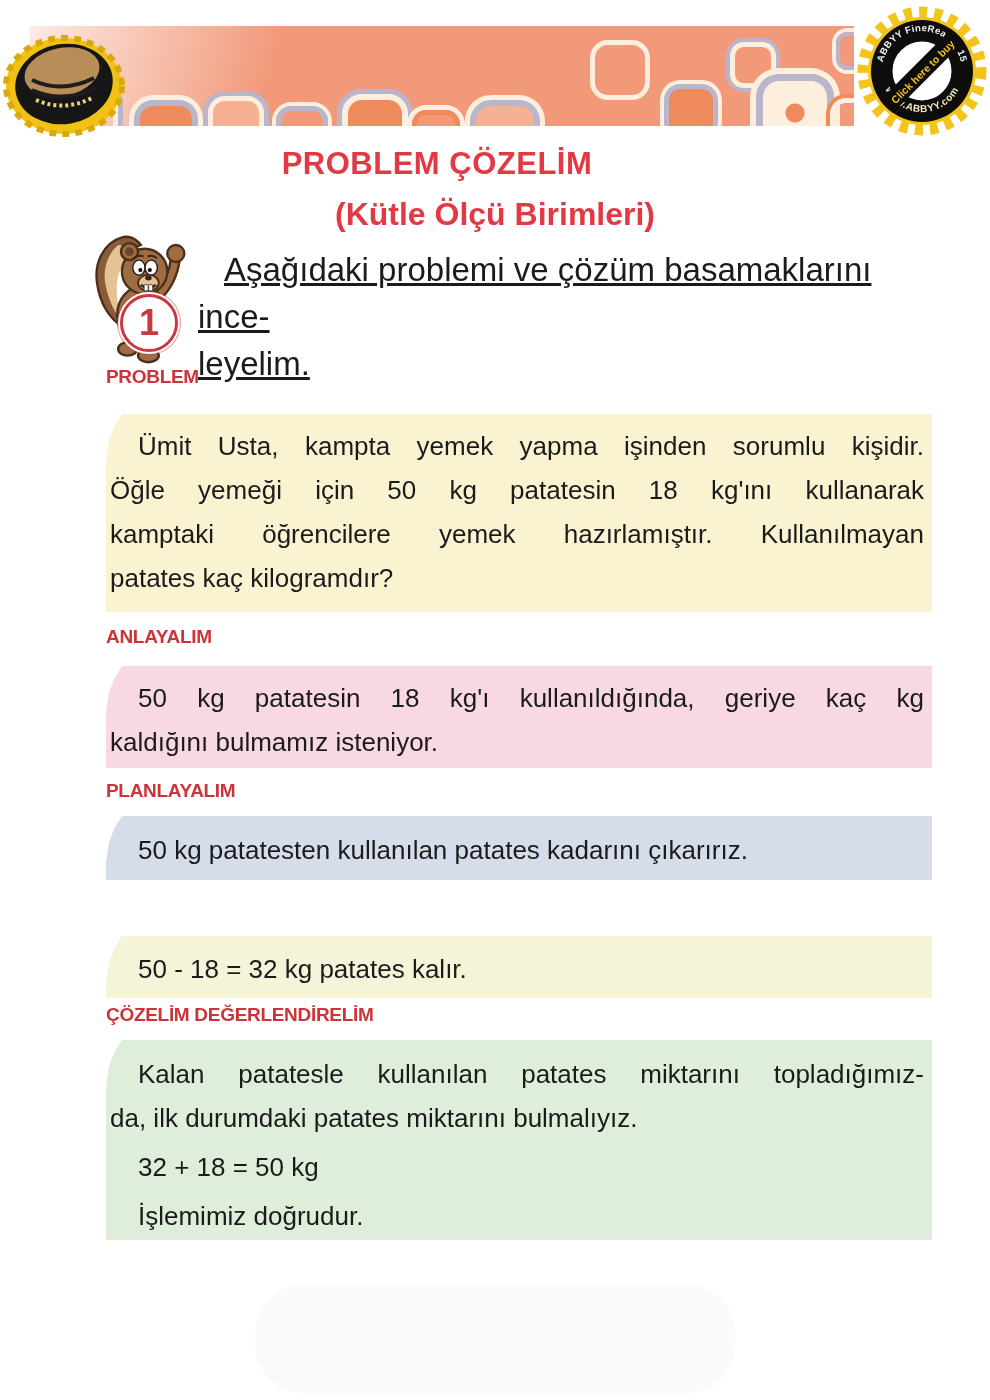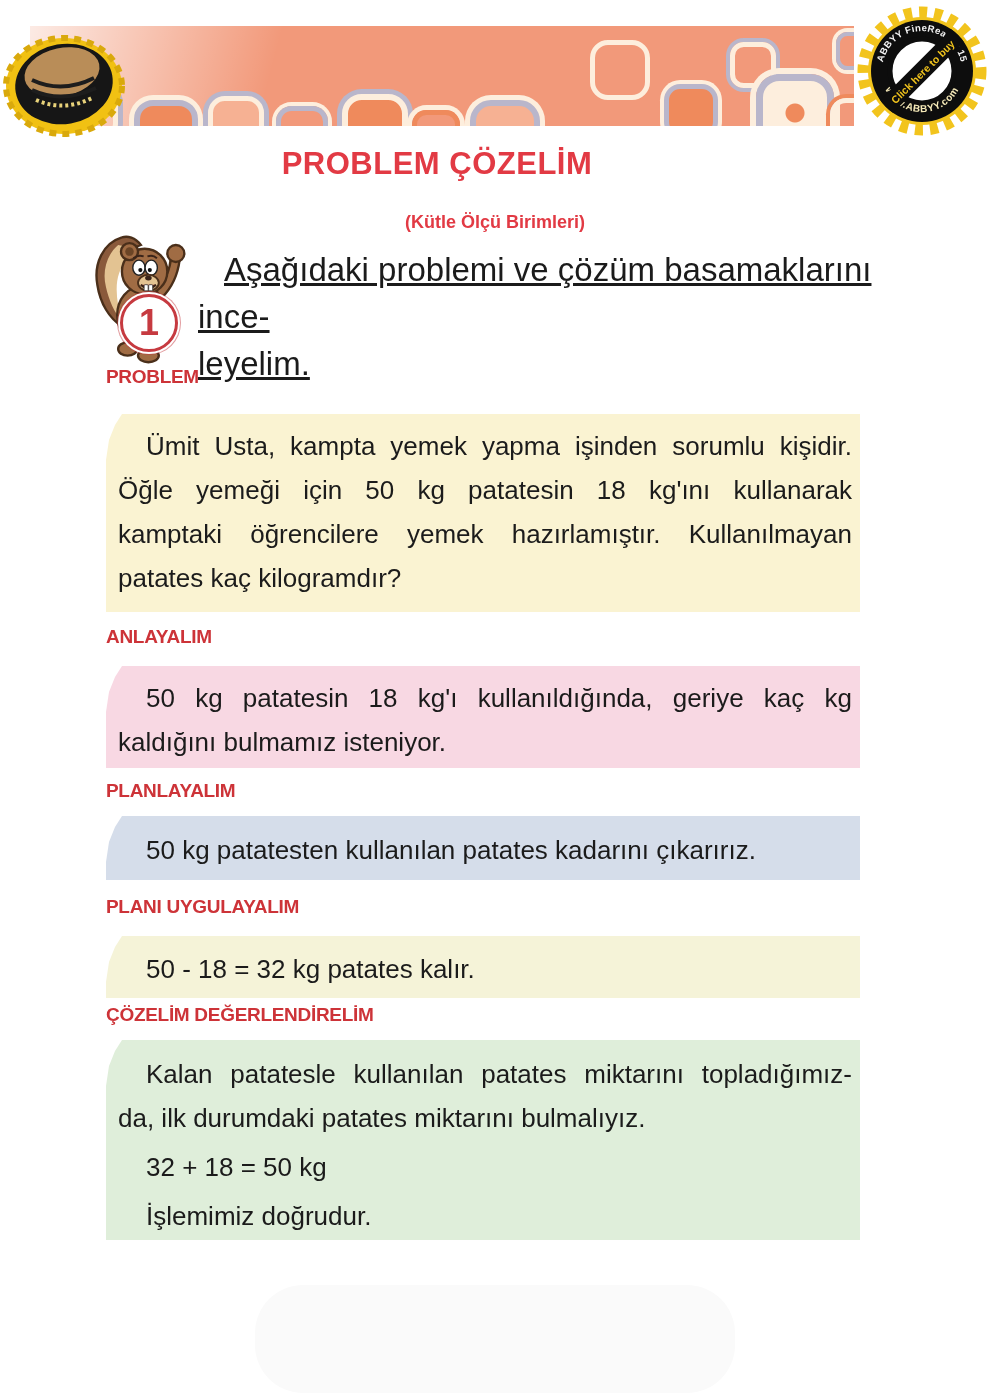--- a/index.html
+++ b/index.html
@@ -28,38 +28,38 @@
   .r13{left:806px; top:6px;  width:30px;height:30px;border:4px solid #b9b6cb;box-shadow:0 0 0 4px #fdeedd;}
 
   
   .stamp-left{position:absolute;left:2px;top:28px;width:124px;height:110px;}
   .stamp-right{position:absolute;left:856px;top:0px;width:132px;height:142px;cursor:pointer;}
 
   
   .title{position:absolute;left:0;top:146px;width:874px;text-align:center;
          font-size:31px;font-weight:700;color:var(--title_red,#e23a44);letter-spacing:.5px;}
   .subtitle{position:absolute;left:0;top:196px;width:990px;text-align:center;
-         font-size:18px;font-weight:700;color:var(--title_red,#e23a44);margin-top:16px;}
+         font-size:32px;font-weight:700;color:var(--title_red,#e23a44);}
 
   
   .mascot{position:absolute;left:86px;top:226px;}
   .num-badge{position:absolute;left:120px;top:294px;width:52px;height:52px;background:#fff;
          border:3px solid #c63a40;border-radius:50%;box-shadow:0 0 0 2px #fff,0 0 0 3px rgba(198,58,64,.5);
          display:flex;align-items:center;justify-content:center;
          font-size:36px;font-weight:700;color:#c63a40;}
   .intro{position:absolute;left:198px;top:246px;width:686px;font-size:33px;line-height:47px;text-decoration:underline;}
   .intro .l1{text-indent:26px;text-align-last:justify;}
 
   
   .sec-head{position:absolute;left:106px;font-size:19px;font-weight:700;
             color:var(--heading_red,#cd3338);letter-spacing:-.3px;}
   .h0{top:366px;} .h1{top:626px;} .h2{top:780px;} .h3{top:896px;} .h4{top:1004px;}
 
-  .box{position:absolute;left:106px;width:754px;box-sizing:border-box;
-       font-size:26px;line-height:44px;padding:10px 8px 0 12px;
+  .box{position:absolute;left:106px;width:826px;box-sizing:border-box;
+       font-size:26px;line-height:44px;padding:10px 8px 0 4px;
        clip-path:polygon(16px 0,100% 0,100% 100%,0 100%,0 46px,3px 26px,9px 11px);}
   .b0{top:414px;height:198px;background:var(--box_cream,#faf3d2);}
   .b1{top:666px;height:102px;background:var(--box_pink,#f8d8e3);}
   .b2{top:816px;height:64px; background:var(--box_blue,#d5ddea);padding-top:12px;}
   .b3{top:936px;height:62px; background:var(--box_yellow,#f5f3d8);padding-top:11px;}
   .b4{top:1040px;height:200px;background:var(--box_green,#dfeeda);padding-top:12px;}
   .ln{display:block;}
   .ind{text-indent:28px;}
   .j{text-align-last:justify;}
   .eq{margin-top:5px;}
@@ -169,21 +169,20 @@
   <div class="box b1">
     <span class="ln ind j">50 kg patatesin 18 kg'ı kullanıldığında, geriye kaç kg</span>
     <span class="ln">kaldığını bulmamız isteniyor.</span>
   </div>
 
   <div class="sec-head h2">PLANLAYALIM</div>
   <div class="box b2">
     <span class="ln ind">50 kg patatesten kullanılan patates kadarını çıkarırız.</span>
   </div>
 
-  <div class="sec-head h3">PLANI UYGULAYALIM</div>
   <div class="box b3">
     <span class="ln ind">50 - 18 = 32 kg patates kalır.</span>
   </div>
 
   <div class="sec-head h4">ÇÖZELİM DEĞERLENDİRELİM</div>
   <div class="box b4">
     <span class="ln ind j">Kalan patatesle kullanılan patates miktarını topladığımız-</span>
     <span class="ln">da, ilk durumdaki patates miktarını bulmalıyız.</span>
     <span class="ln ind eq">32 + 18 = 50 kg</span>
     <span class="ln ind eq">İşlemimiz doğrudur.</span>

